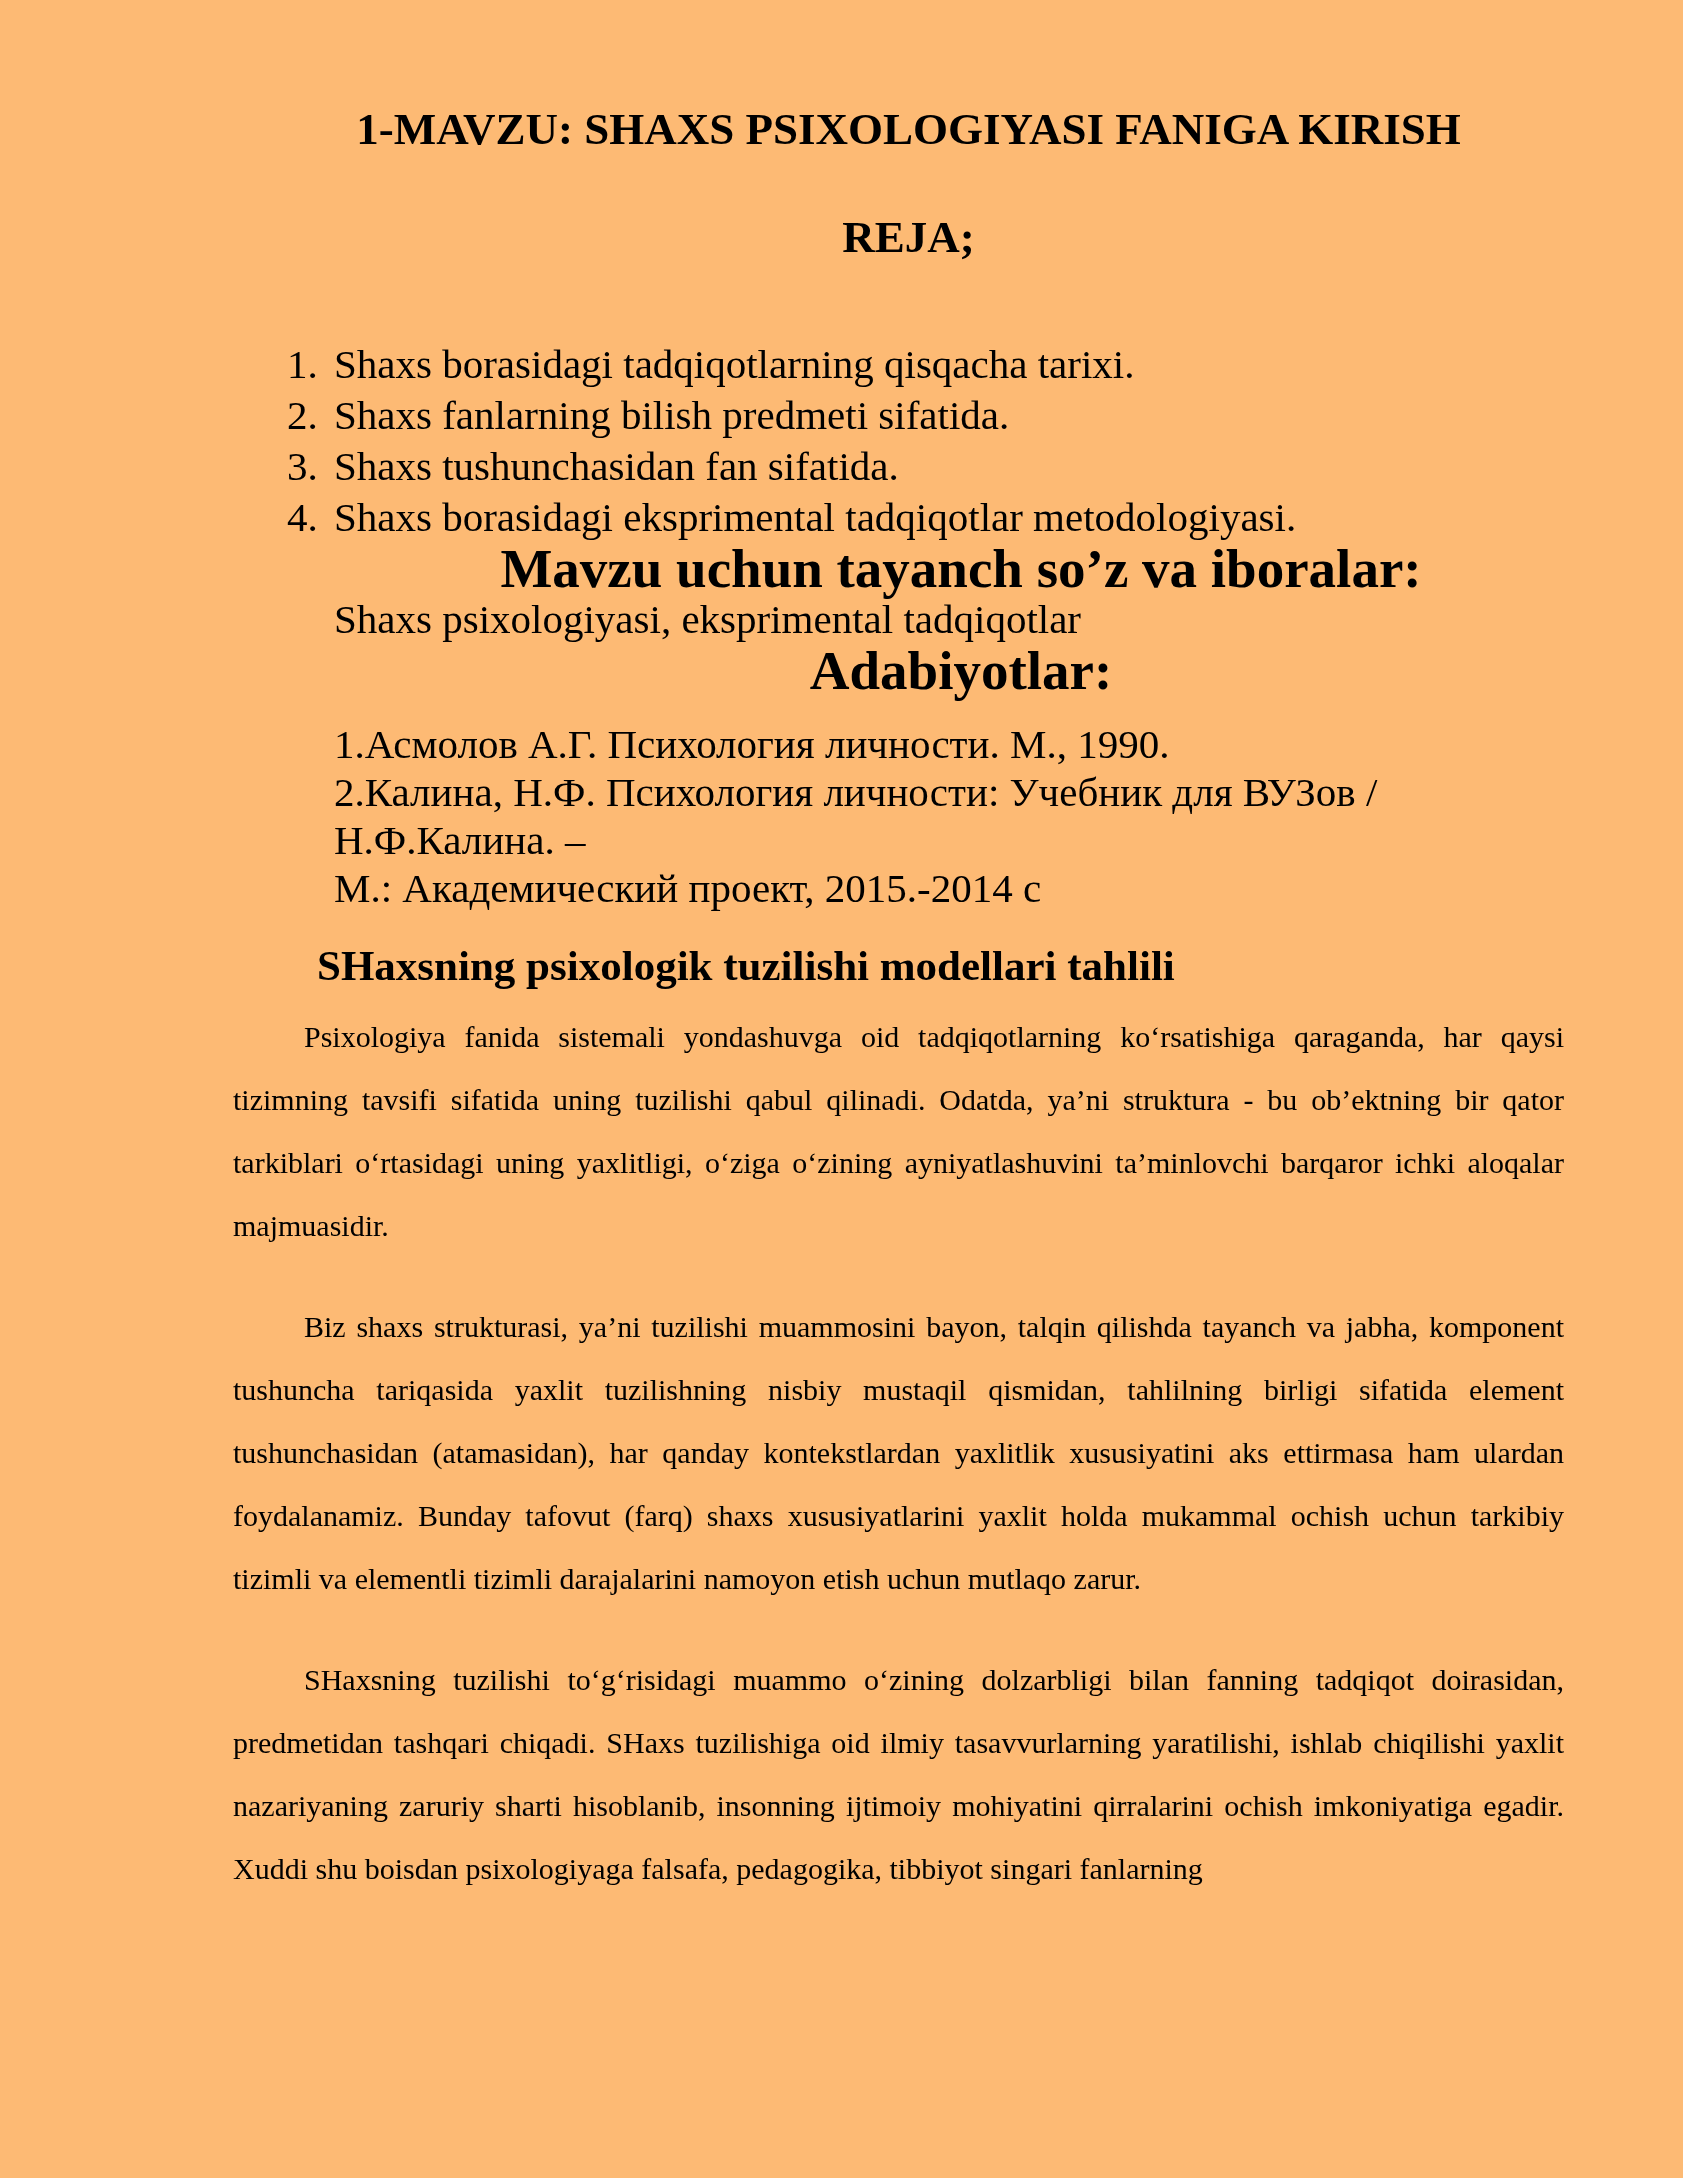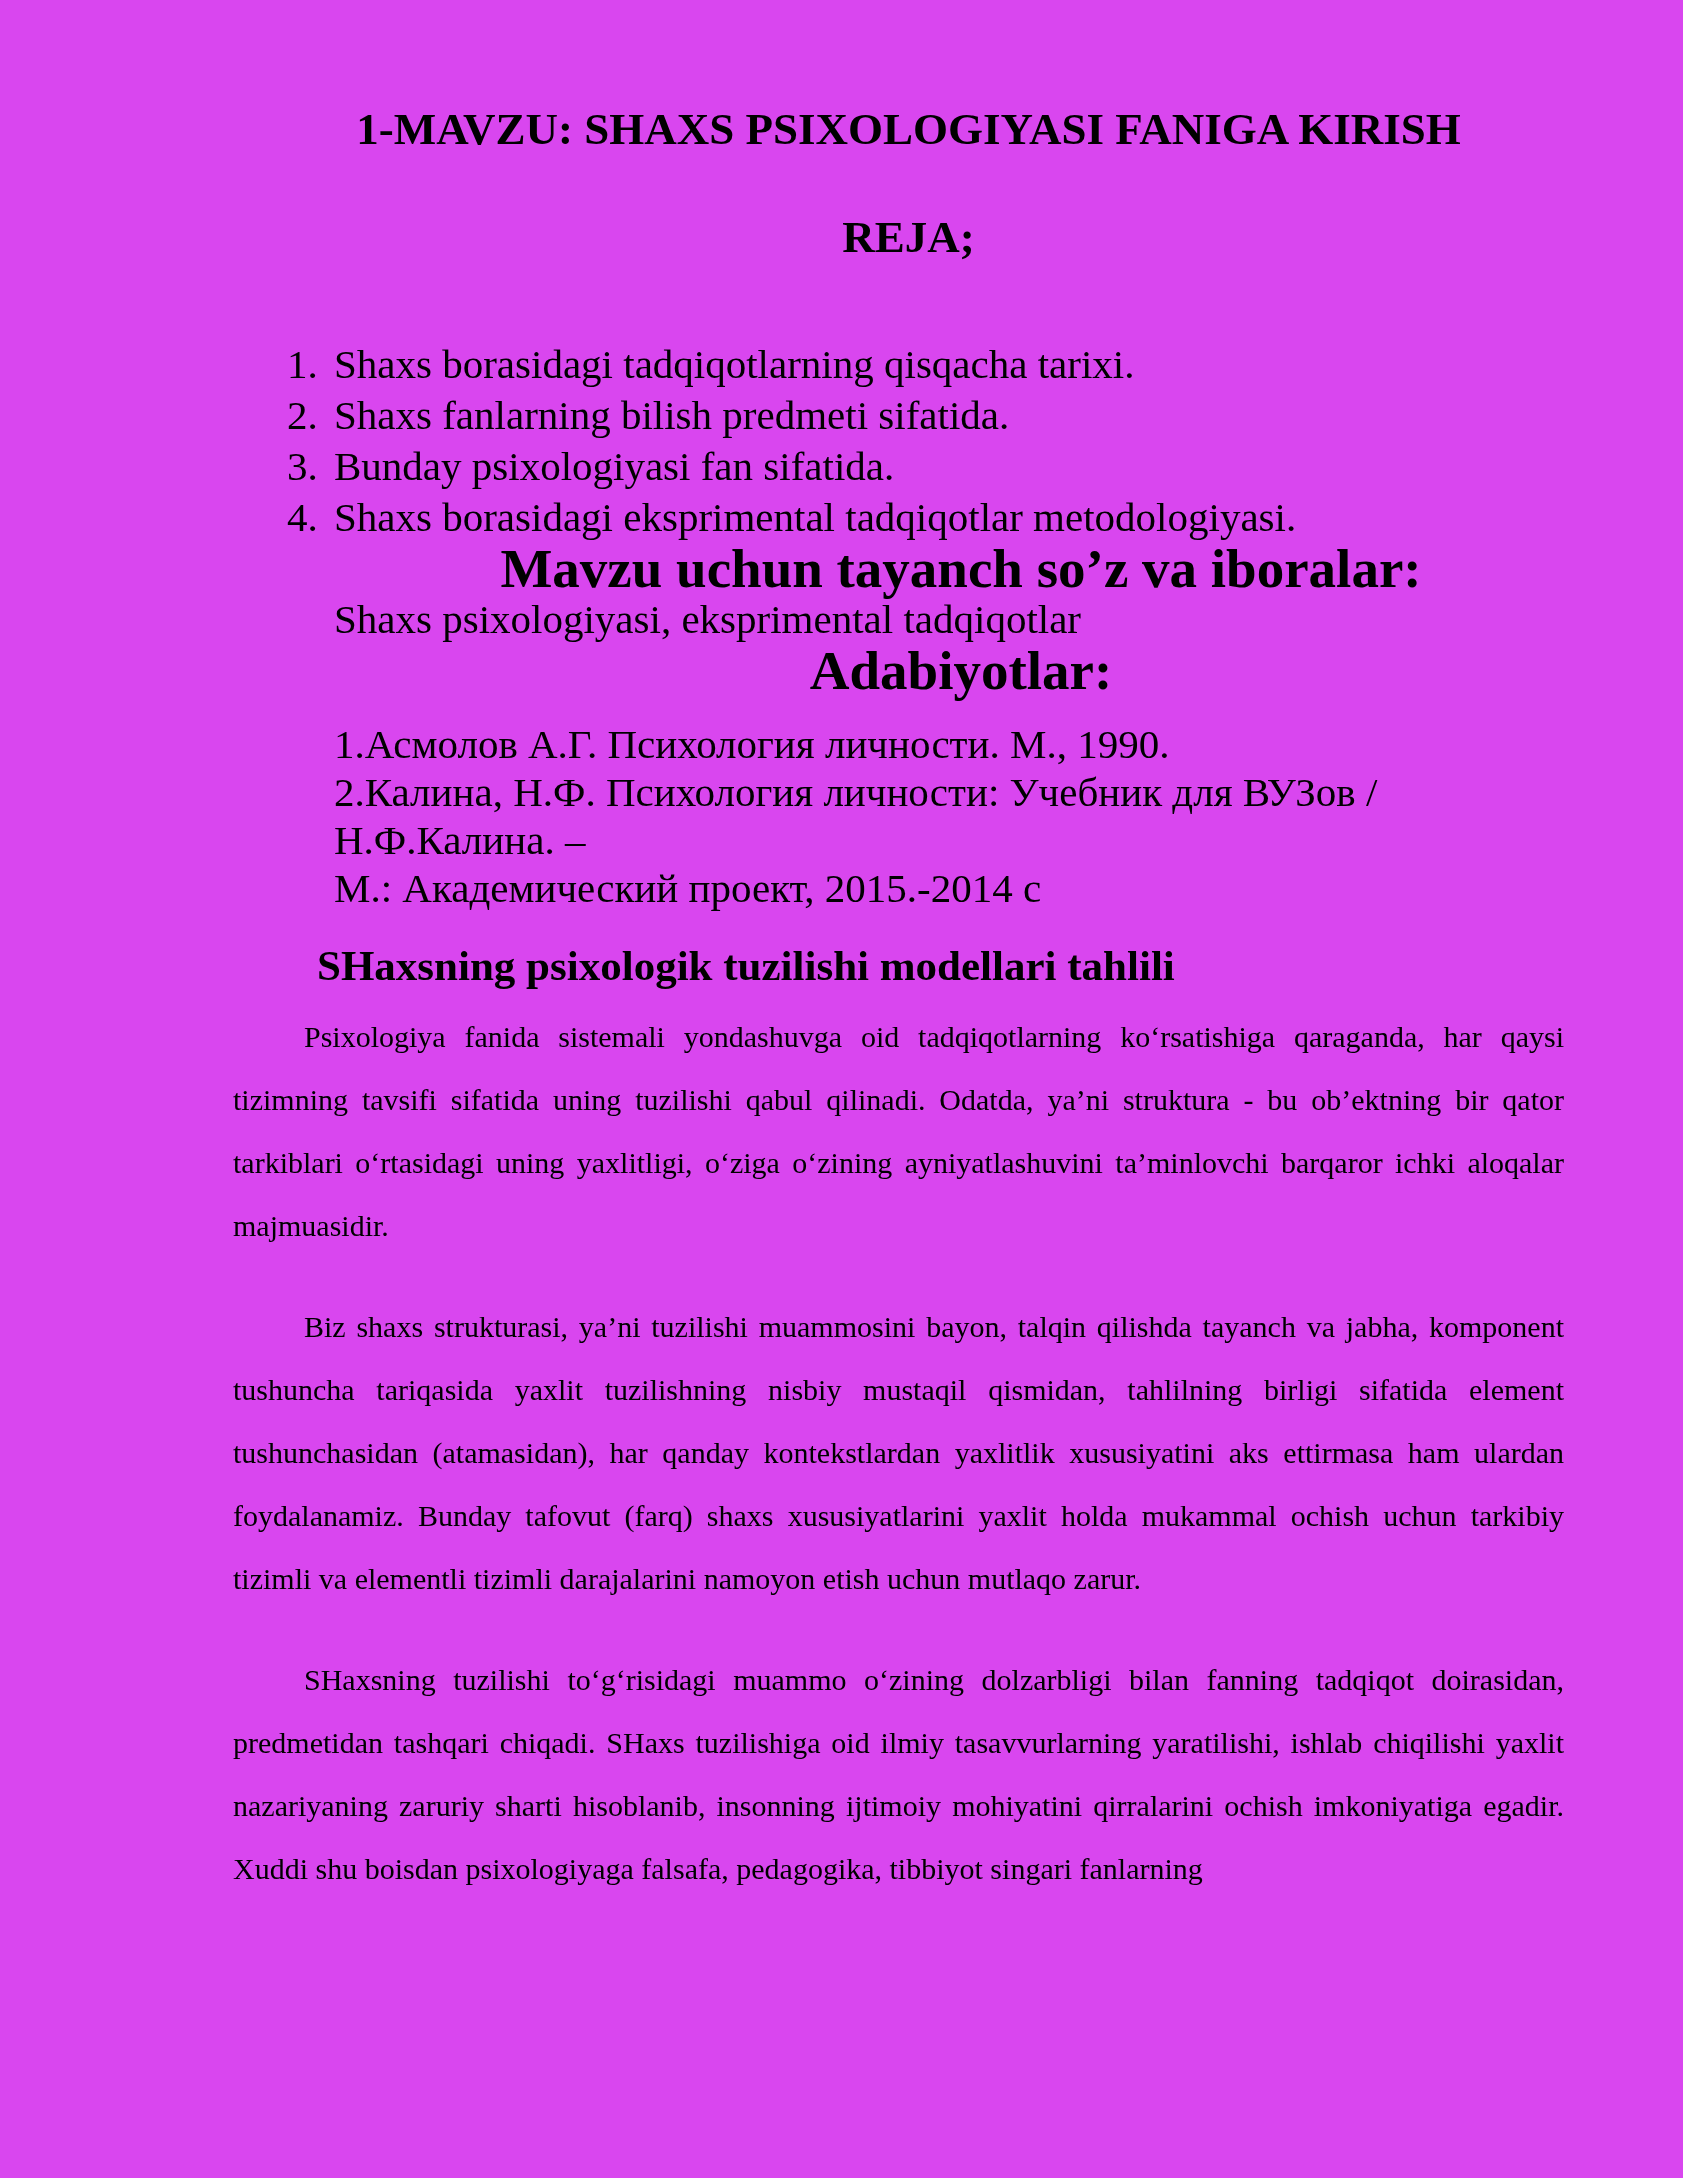--- a/index.html
+++ b/index.html
@@ -1,20 +1,20 @@
 <!DOCTYPE html>
 <html><head>
 <meta charset="utf-8">
 <style>
   html, body { margin: 0; padding: 0; background: #e8e8e8; }
   .page {
     position: relative;
     width: 1683px;
     height: 2178px;
-    background: #d946ef;
+    background: #fdba74;
     color: #000000;
     font-family: "Liberation Serif", "DejaVu Serif", serif;
     font-size: 41px;
     overflow: hidden;
     margin: 0 auto;
   }
   .content {
     position: absolute;
     left: 233px;
     right: 119px;
@@ -83,21 +83,21 @@
 <div class="page">
   <div class="content">
 
     <div class="doc-title">1-MAVZU: SHAXS PSIXOLOGIYASI FANIGA KIRISH</div>
 
     <div class="reja-heading">REJA;</div>
 
     <ol class="plan-list">
       <li><span class="plan-num">1.</span><span>Shaxs borasidagi tadqiqotlarning qisqacha tarixi.</span></li>
       <li><span class="plan-num">2.</span><span>Shaxs fanlarning bilish predmeti sifatida.</span></li>
-      <li><span class="plan-num">3.</span><span>Bunday psixologiyasi fan sifatida.</span></li>
+      <li><span class="plan-num">3.</span><span>Shaxs tushunchasidan fan sifatida.</span></li>
       <li><span class="plan-num">4.</span><span>Shaxs borasidagi eksprimental tadqiqotlar metodologiyasi.</span></li>
     </ol>
 
     <div class="keywords-heading">Mavzu uchun tayanch so’z va iboralar:</div>
 
     <div class="keywords-line">Shaxs psixologiyasi, eksprimental tadqiqotlar</div>
 
     <div class="literature-heading">Adabiyotlar:</div>
 
     <div class="references">

